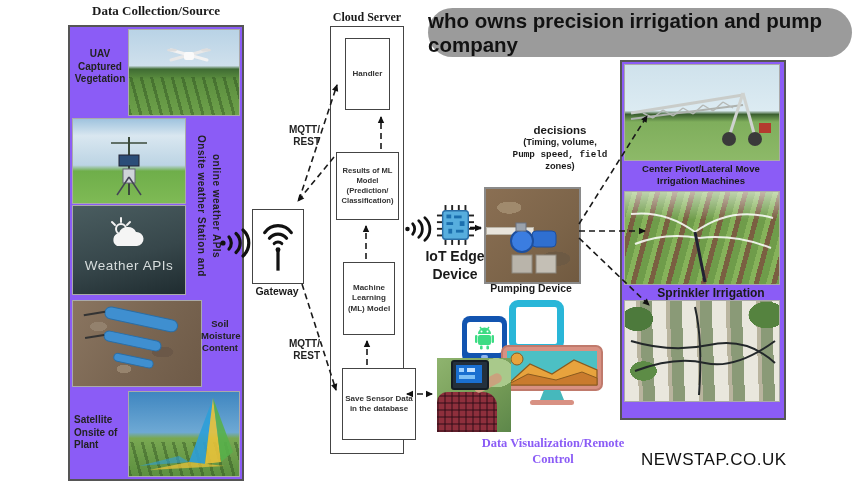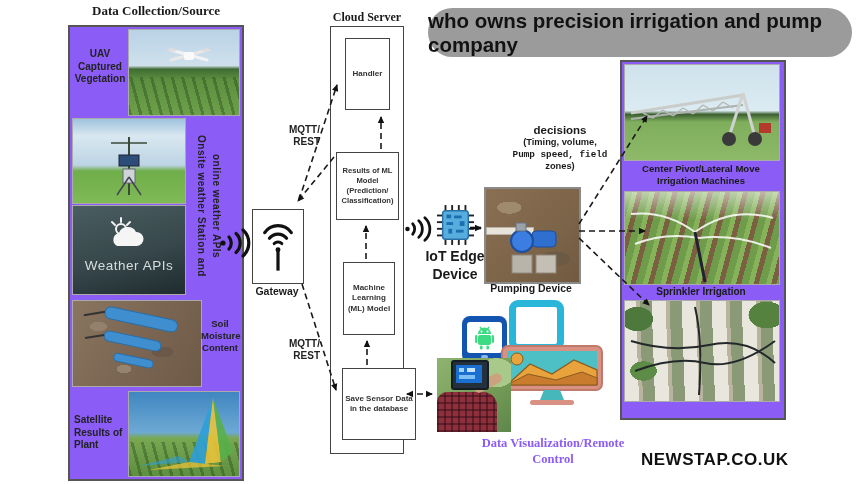--- a/index.html
+++ b/index.html
@@ -52,21 +52,21 @@
       linear-gradient(140deg,#8fb46f 0%,#769c57 55%,#5d874a 100%);}
   .plaid{background:
       repeating-linear-gradient(0deg,rgba(40,10,20,.45) 0 2px,transparent 2px 7px),
       repeating-linear-gradient(90deg,rgba(40,10,20,.45) 0 2px,transparent 2px 7px),
       #8e2f3c;}
   .rowhint{background:repeating-linear-gradient(75deg,rgba(30,60,20,.35) 0 3px,transparent 3px 10px);}
   
   .tablet-blue{background:#1254b0;border-radius:8px;}
   .tablet-screen{background:#fff;border-radius:3px;}
   .cyan-dev{border:7px solid #29b6d8;border-radius:9px;background:#fff;box-sizing:border-box;}
-  .watermark{font-size:17px;font-weight:bold;letter-spacing:.5px;color:#111;}
+  .watermark{font-size:17px;font-weight:normal;letter-spacing:.5px;color:#111;}
   .caption-serif{font-family:"Liberation Serif","DejaVu Serif",serif;font-weight:bold;font-size:12.5px;line-height:1.25;color:#8b5cf6;}
   svg{display:block;}
 </style>
 </head>
 <body>
 
 <div class="stage">
 
   <div class="abs banner">
     <span>who owns precision irrigation and pump company</span>
@@ -120,21 +120,21 @@
         <rect x="22" y="8" width="74" height="12" rx="6" fill="#3f8fd0" stroke="#2a6ea6"></rect>
         <rect x="26" y="32" width="58" height="10" rx="5" fill="#3f8fd0" stroke="#2a6ea6"></rect>
         <rect x="40" y="52" width="40" height="8" rx="4" fill="#3f8fd0" stroke="#2a6ea6"></rect>
         <line x1="22" y1="14" x2="2" y2="22" stroke="#333" stroke-width="2"></line>
         <line x1="26" y1="37" x2="8" y2="44" stroke="#333" stroke-width="2"></line>
       </g>
     </svg>
   </div>
   <div class="abs lbl ctr" style="left:201px;top:318px;width:38px;font-size:9.5px;">Soil Moisture Content</div>
 
-  <div class="abs lbl" style="left:74px;top:414px;width:52px;">Satellite Results of Plant</div>
+  <div class="abs lbl" style="left:74px;top:414px;width:52px;">Satellite Onsite of Plant</div>
   <div class="abs ph scene-sat" style="left:128px;top:391px;width:110px;height:84px;">
     <div class="abs rowhint" style="left:0;top:50px;width:110px;height:34px;"></div>
     <svg class="abs" style="left:0;top:0;" width="110" height="84" viewBox="0 0 110 84">
       <polygon points="84,6 60,70 76,72" fill="#2e9fd8" opacity=".9"></polygon>
       <polygon points="84,6 76,72 92,70" fill="#e8c23a" opacity=".9"></polygon>
       <polygon points="84,6 92,70 104,60" fill="#58b04a" opacity=".9"></polygon>
       <polygon points="60,70 20,78 96,74" fill="#e8c23a" opacity=".75"></polygon>
       <polygon points="60,70 10,74 50,64" fill="#2e9fd8" opacity=".6"></polygon>
     </svg>
   </div>
@@ -262,21 +262,21 @@
       <svg class="abs" style="left:0;top:0;" width="154" height="92" viewBox="0 0 154 92">
         <g stroke="rgba(255,255,255,.85)" stroke-width="2" fill="none">
           <path d="M70 40 Q40 18 6 22"></path>
             <path d="M70 40 Q106 14 148 26"></path>
           <path d="M74 46 Q40 40 10 52"></path>
             <path d="M74 46 Q110 42 146 56"></path>
         </g>
         <line x1="70" y1="40" x2="80" y2="90" stroke="#223" stroke-width="3"></line>
       </svg>
     </div>
-    <div class="abs ctr bold" style="left:2px;top:224px;width:154px;font-size:10px;">Sprinkler Irrigation</div>
+    <div class="abs ctr bold" style="left:12px;top:224px;width:154px;font-size:12px;">Sprinkler Irrigation</div>
     <div class="abs ph scene-drip" style="left:2px;top:238px;width:154px;height:100px;">
       <svg class="abs" style="left:0;top:0;" width="154" height="100" viewBox="0 0 154 100">
         <g stroke="#23282a" stroke-width="2" fill="none">
           <path d="M10 70 Q50 55 80 62 T150 40"></path>
             <path d="M6 40 Q46 52 84 44 T150 62"></path>
             <path d="M70 6 Q78 40 74 94"></path>
         </g>
       </svg>
     </div>
   </div>

